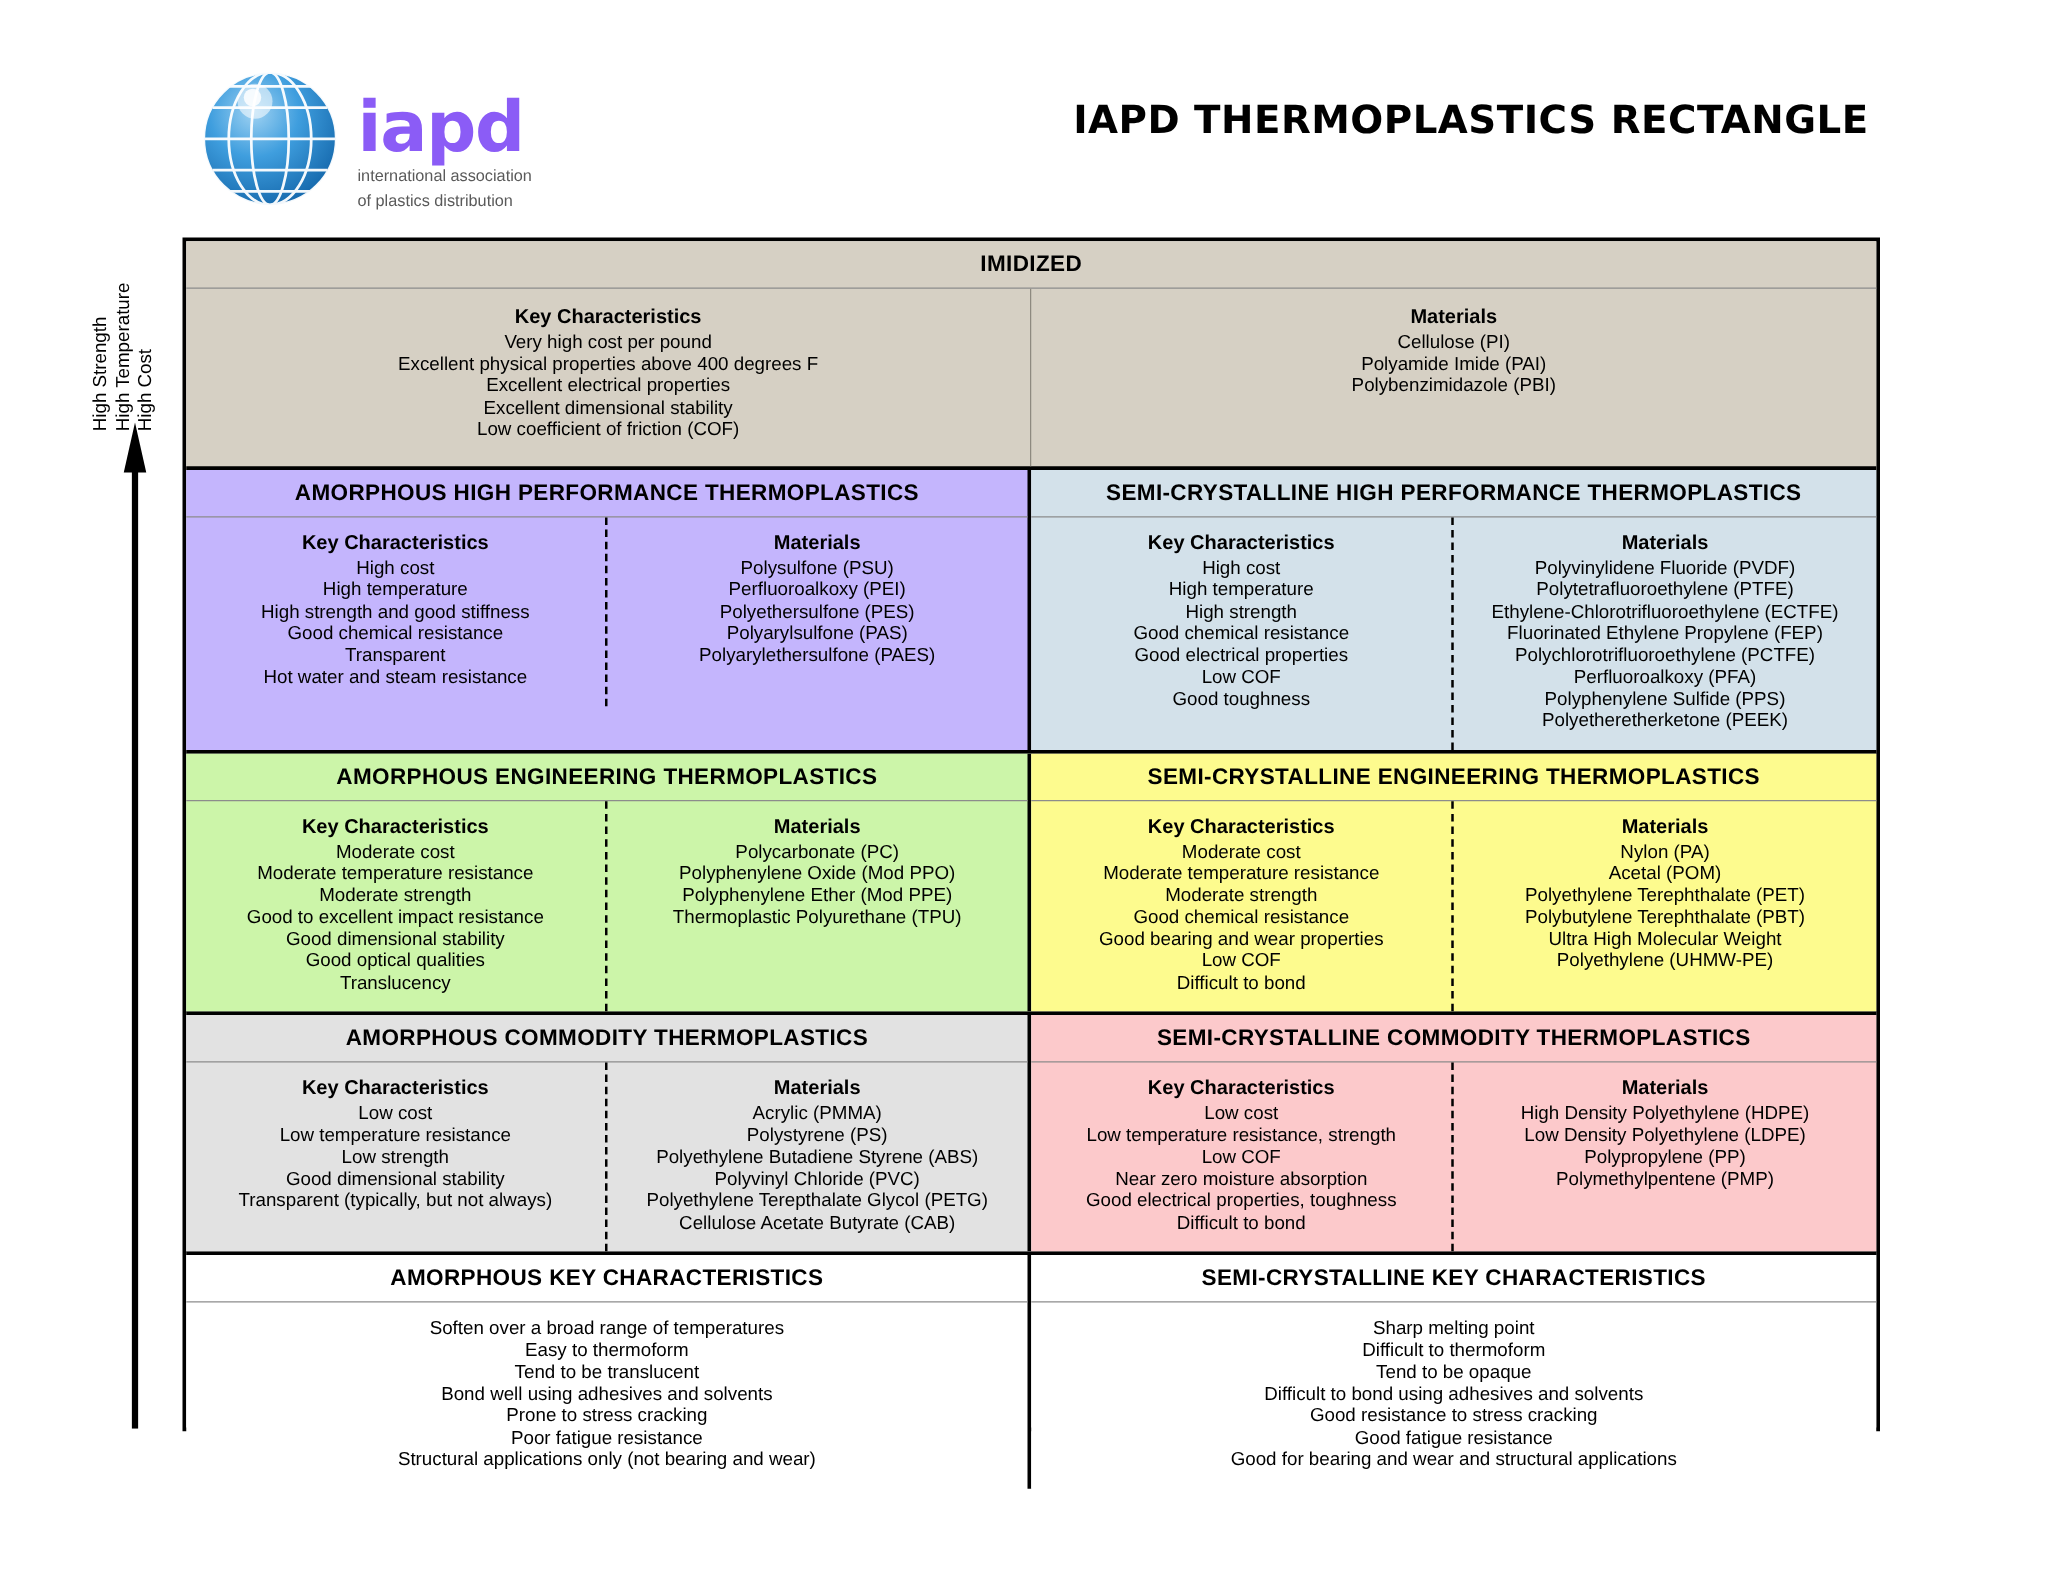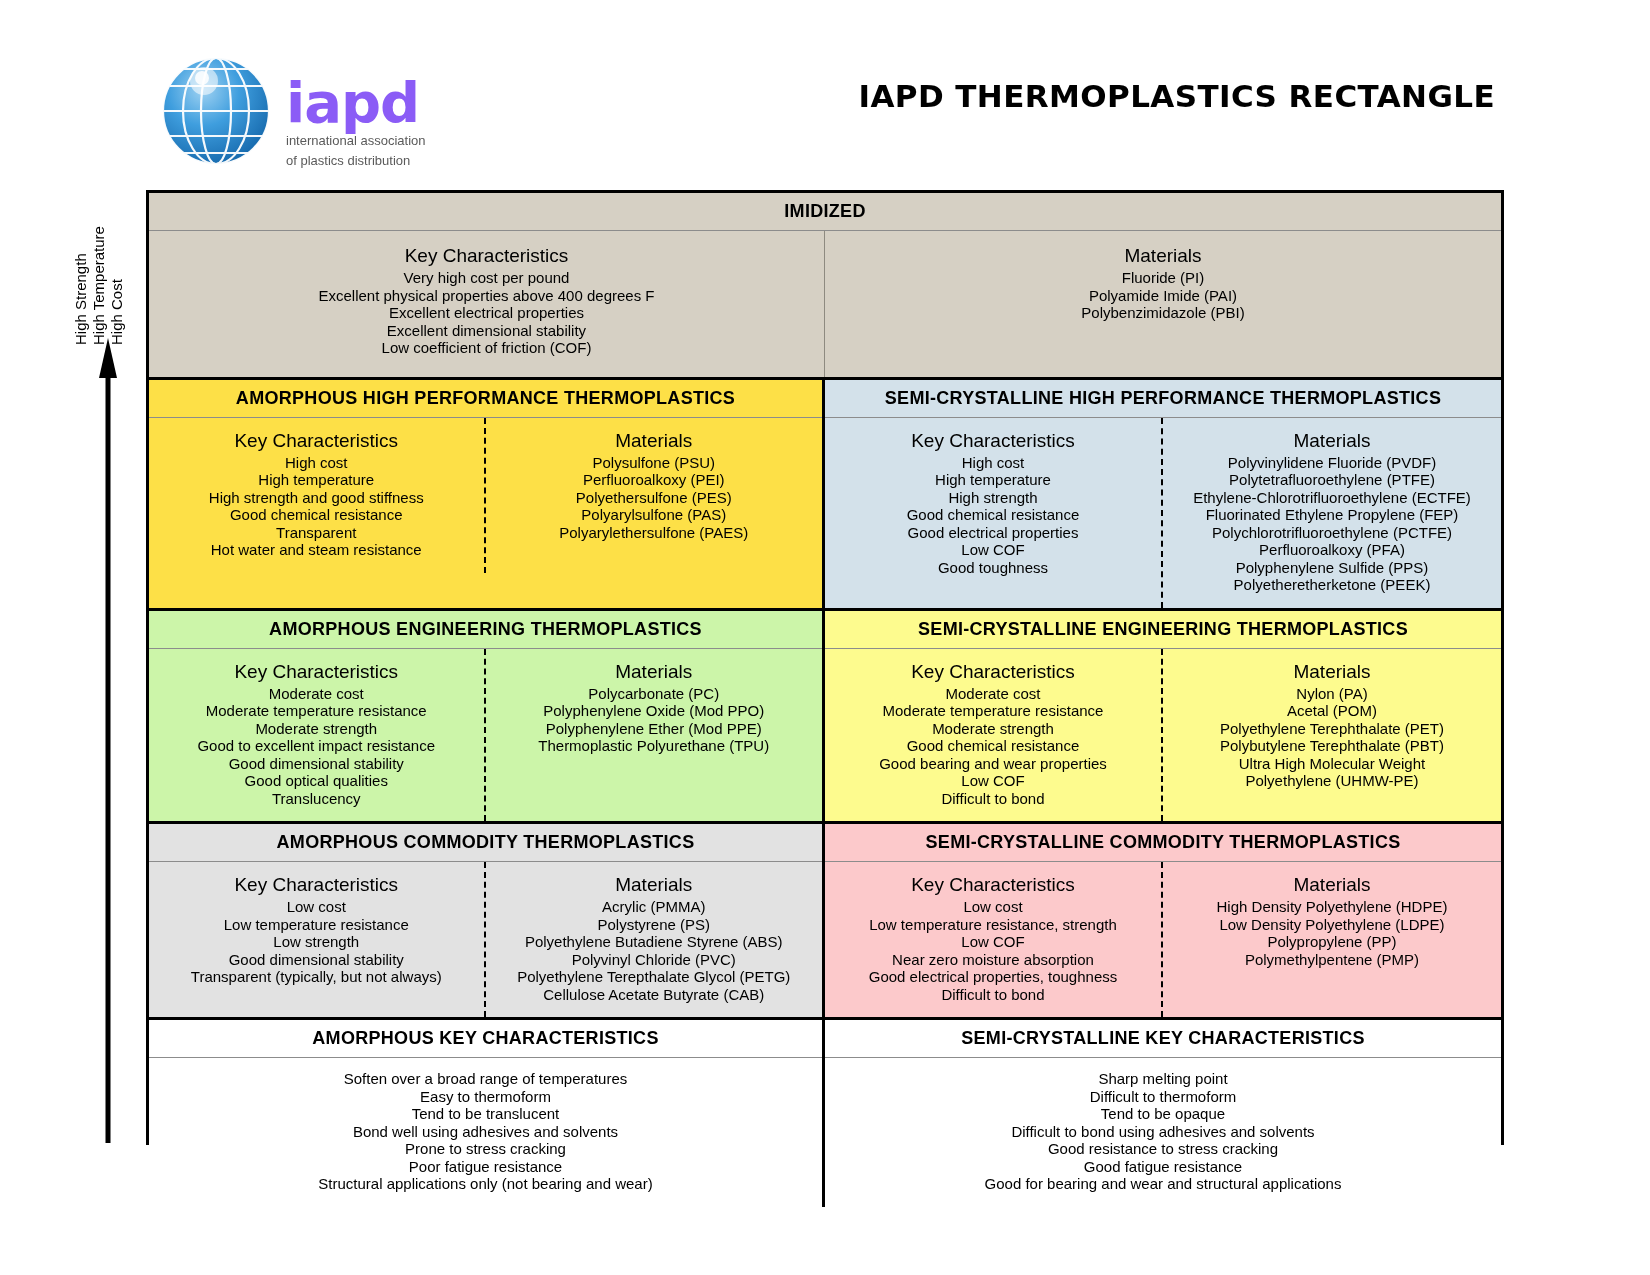--- a/index.html
+++ b/index.html
@@ -118,22 +118,22 @@
     flex-direction: row;
     width: 100%;
   }
   .cell {
     width: 50%;
     padding: 12px 10px 14px 10px;
     text-align: center;
   }
   .cell.kc { border-right: 2px dashed #000; }
   .cell-head {
-    font-weight: normal;
-    font-size: 19px;
+    font-weight: bold;
+    font-size: 16px;
     margin-bottom: 2px;
   }
   .cell-line {
     font-size: 15px;
     line-height: 17.5px;
     white-space: nowrap;
   }
 
   
   .split-row {
@@ -141,21 +141,21 @@
     flex-direction: row;
     width: 100%;
   }
   .split-col {
     width: 50%;
   }
   .split-col.left-col { border-right: 3px solid #000; }
 
   
   .bg-imidized   { background: #d6d0c4; }
-  .bg-amo-hp     { background: #fde047; }
+  .bg-amo-hp     { background: #c4b5fd; }
   .bg-sc-hp      { background: #d3e1ea; }
   .bg-amo-eng    { background: #ccf5a9; }
   .bg-sc-eng     { background: #fdfb8e; }
   .bg-amo-com    { background: #e2e2e2; }
   .bg-sc-com     { background: #fcc9cb; }
   .bg-white      { background: #ffffff; }
 
   .band-title.sep-thin { border-bottom: 1px solid #8c8c8c; }
 
   
@@ -233,21 +233,21 @@
         <div class="imidized-half first">
           <div class="cell-head">Key Characteristics</div>
           <div class="cell-line">Very high cost per pound</div>
           <div class="cell-line">Excellent physical properties above 400 degrees F</div>
           <div class="cell-line">Excellent electrical properties</div>
           <div class="cell-line">Excellent dimensional stability</div>
           <div class="cell-line">Low coefficient of friction (COF)</div>
         </div>
         <div class="imidized-half">
           <div class="cell-head">Materials</div>
-          <div class="cell-line">Fluoride (PI)</div>
+          <div class="cell-line">Cellulose (PI)</div>
           <div class="cell-line">Polyamide Imide (PAI)</div>
           <div class="cell-line">Polybenzimidazole (PBI)</div>
         </div>
       </div>
     </div>
 
     <div class="band">
       <div class="split-row">
 
         <div class="split-col left-col bg-amo-hp">

